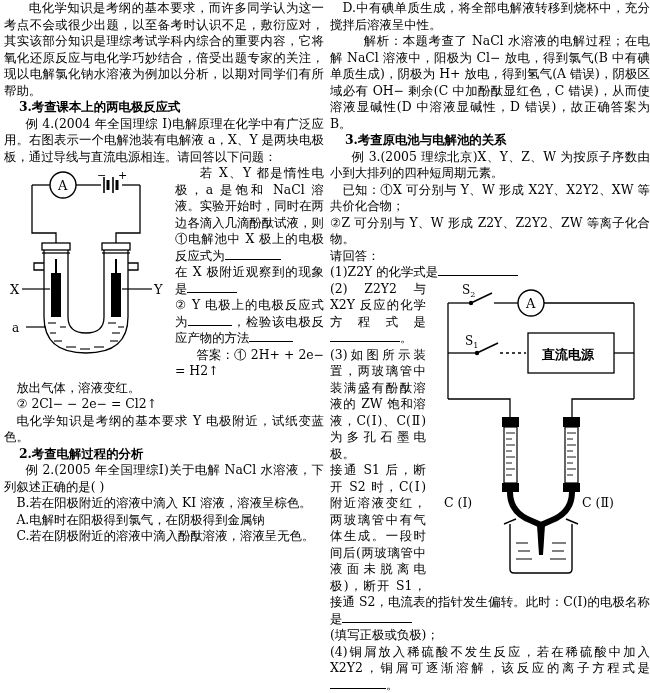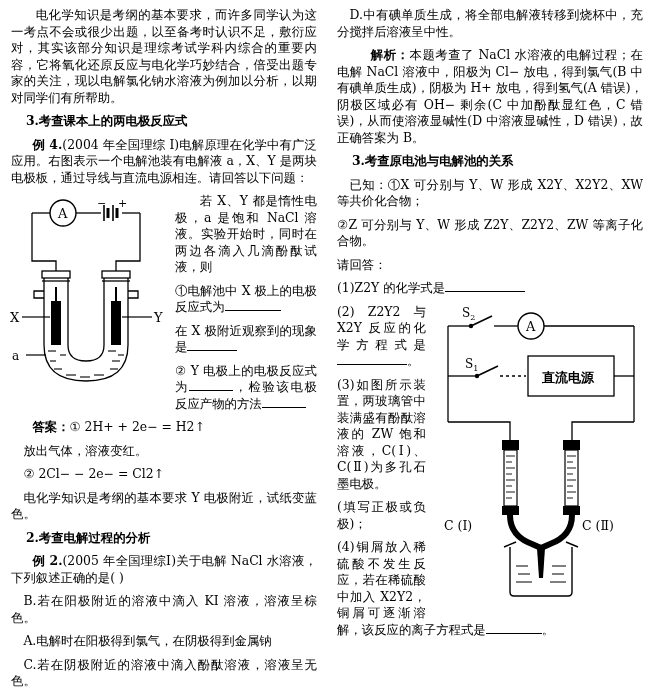--- a/index.html
+++ b/index.html
@@ -11,24 +11,24 @@
     overflow:hidden;
   }
   .page{position:relative;width:650px;height:693px;}
   .col{
     position:absolute;top:0;width:320px;height:693px;
     font-size:12.4px;line-height:16.5px;
     text-align:justify;
   }
   .col-left{left:4px;}
   .col-right{left:330px;}
-  p{margin:7px;padding:0;}
+  p{margin:0;padding:0;}
   .ind{text-indent:2em;}
   .ind1{text-indent:1em;}
-  .b{font-weight:bold;padding-left:9px;}
+  .b{font-weight:normal;padding-left:9px;}
   .hd{font-weight:bold;text-indent:1.2em;}
   .blank{display:inline-block;border-bottom:1px solid #000;height:11px;}
   .w50{width:50px}.w56{width:56px}.w44{width:44px}
   .w70{width:70px}.w80{width:80px}
 
   
   .fig-utube{
     float:left;width:165px;height:200px;
     margin:2px 6px 2px 0;position:relative;
   }
@@ -141,20 +141,21 @@
   </div>
 
   <div class="col col-right">
 
     <p class="ind1">D.中有碘单质生成，将全部电解液转移到烧杯中，充分搅拌后溶液呈中性。</p>
 
     <p class="ind"><span class="b">解析：</span><span>本题考查了 NaCl 水溶液的电解过程；在电解 NaCl 溶液中，阳极为 Cl− 放电，得到氯气(B 中有碘单质生成)，阴极为 H+ 放电，得到氢气(A 错误)，阴极区域必有 OH− 剩余(C 中加酚酞显红色，C 错误)，从而使溶液显碱性(D 中溶液显碱性，D 错误)，故正确答案为 B。</span></p>
 
     <p class="hd">3.考查原电池与电解池的关系</p>
 
+    <p class="ind1"><span class="b">例 3.</span><span>(2005 理综北京)X、Y、Z、W 为按原子序数由小到大排列的四种短周期元素。</span></p>
 
     <p class="ind1"><span>已知：</span><span>①X 可分别与 Y、W 形成 X2Y、X2Y2、XW 等共价化合物；</span></p>
     <p>②Z 可分别与 Y、W 形成 Z2Y、Z2Y2、ZW 等离子化合物。</p>
     <p>请回答：</p>
     <p><span>(1)Z2Y 的化学式是</span><span class="blank w80"></span></p>
 
     <div class="fig fig-circuit">
       <svg width="218" height="300" viewBox="0 0 218 300">
         <g fill="none" stroke="#000" stroke-width="1.3">
 
@@ -238,18 +239,19 @@
             <path d="M118 278 L134 278"></path>
         </g>
 
         <text x="12" y="226" font-size="12.5" font-family="DejaVu Serif, serif">C (Ⅰ)</text>
         <text x="150" y="226" font-size="12.5" font-family="DejaVu Serif, serif">C (Ⅱ)</text>
       </svg>
     </div>
 
     <p class="flowtext"><span>(2) Z2Y2 与 X2Y 反应的化学方程式是</span><span class="blank w70"></span>。</p>
     <p class="flowtext">(3)如图所示装置，两玻璃管中装满盛有酚酞溶液的 ZW 饱和溶液，C(Ⅰ)、C(Ⅱ)为多孔石墨电极。</p>
+    <p class="flowtext"><span>接通 S1 后，断开 S2 时，C(Ⅰ)附近溶液变红，两玻璃管中有气体生成。一段时间后(两玻璃管中液面未脱离电极)，断开 S1，接通 S2，电流表的指针发生偏转。此时：C(Ⅰ)的电极名称是</span><span class="blank w70"></span></p>
     <p class="flowtext">(填写正极或负极)；</p>
     <p><span>(4)铜屑放入稀硫酸不发生反应，若在稀硫酸中加入 X2Y2，铜屑可逐渐溶解，该反应的离子方程式是</span><span class="blank w56"></span>。</p>
 
   </div>
 
 </div>
 
 </body></html>

